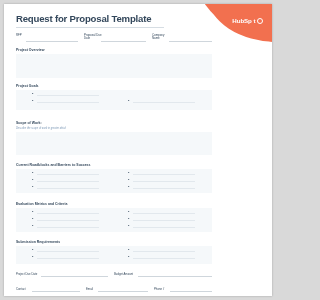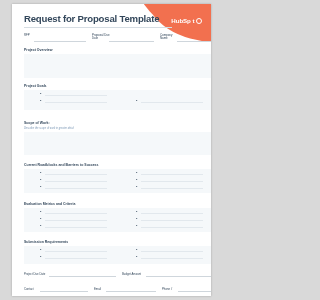--- a/index.html
+++ b/index.html
@@ -9,27 +9,28 @@
   }
   body {
     width: 232px;
     height: 300px;
     overflow: hidden;
     font-family: "Liberation Sans", sans-serif;
   }
 
   .page {
     position: absolute;
-    left: 12px;
+    left: 4px;
     top: 4px;
-    width: 199px;
+    width: 220px;
     height: 292px;
     background: #ffffff;
     overflow: hidden;
     box-shadow: 0 0 2px rgba(0,0,0,0.25);
+    padding-left: 48px;
   }
 
   
   .blob {
     position: absolute;
     top: -34px;
     right: -30px;
     width: 104px;
     height: 78px;
     background: #f2704f;

